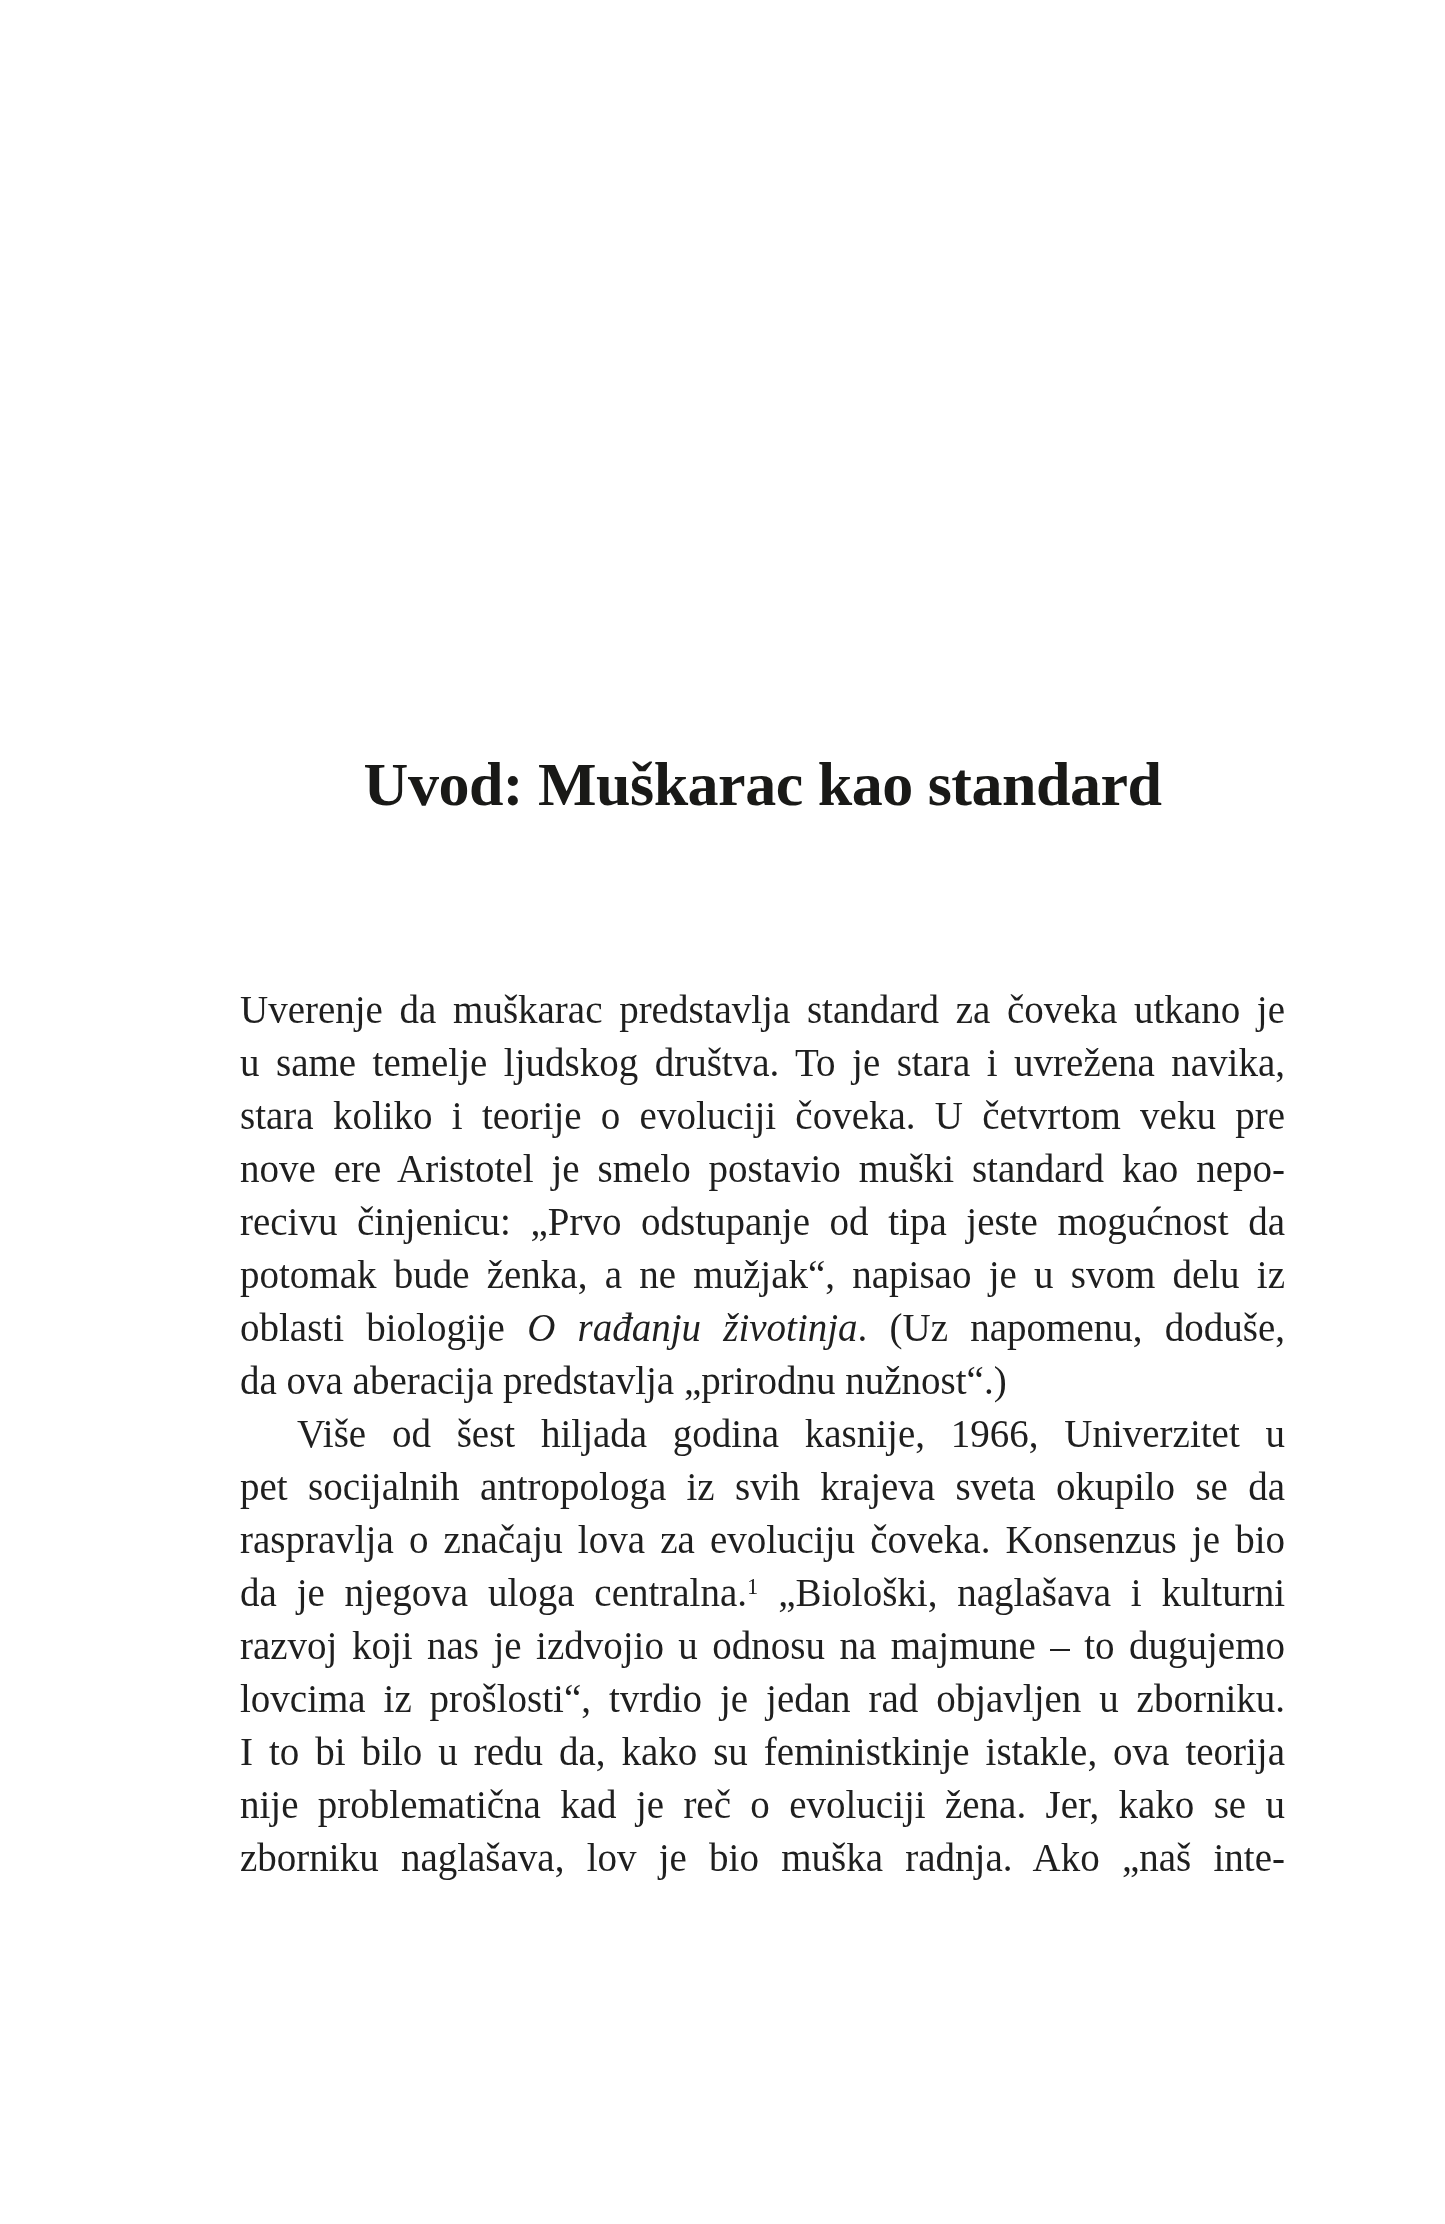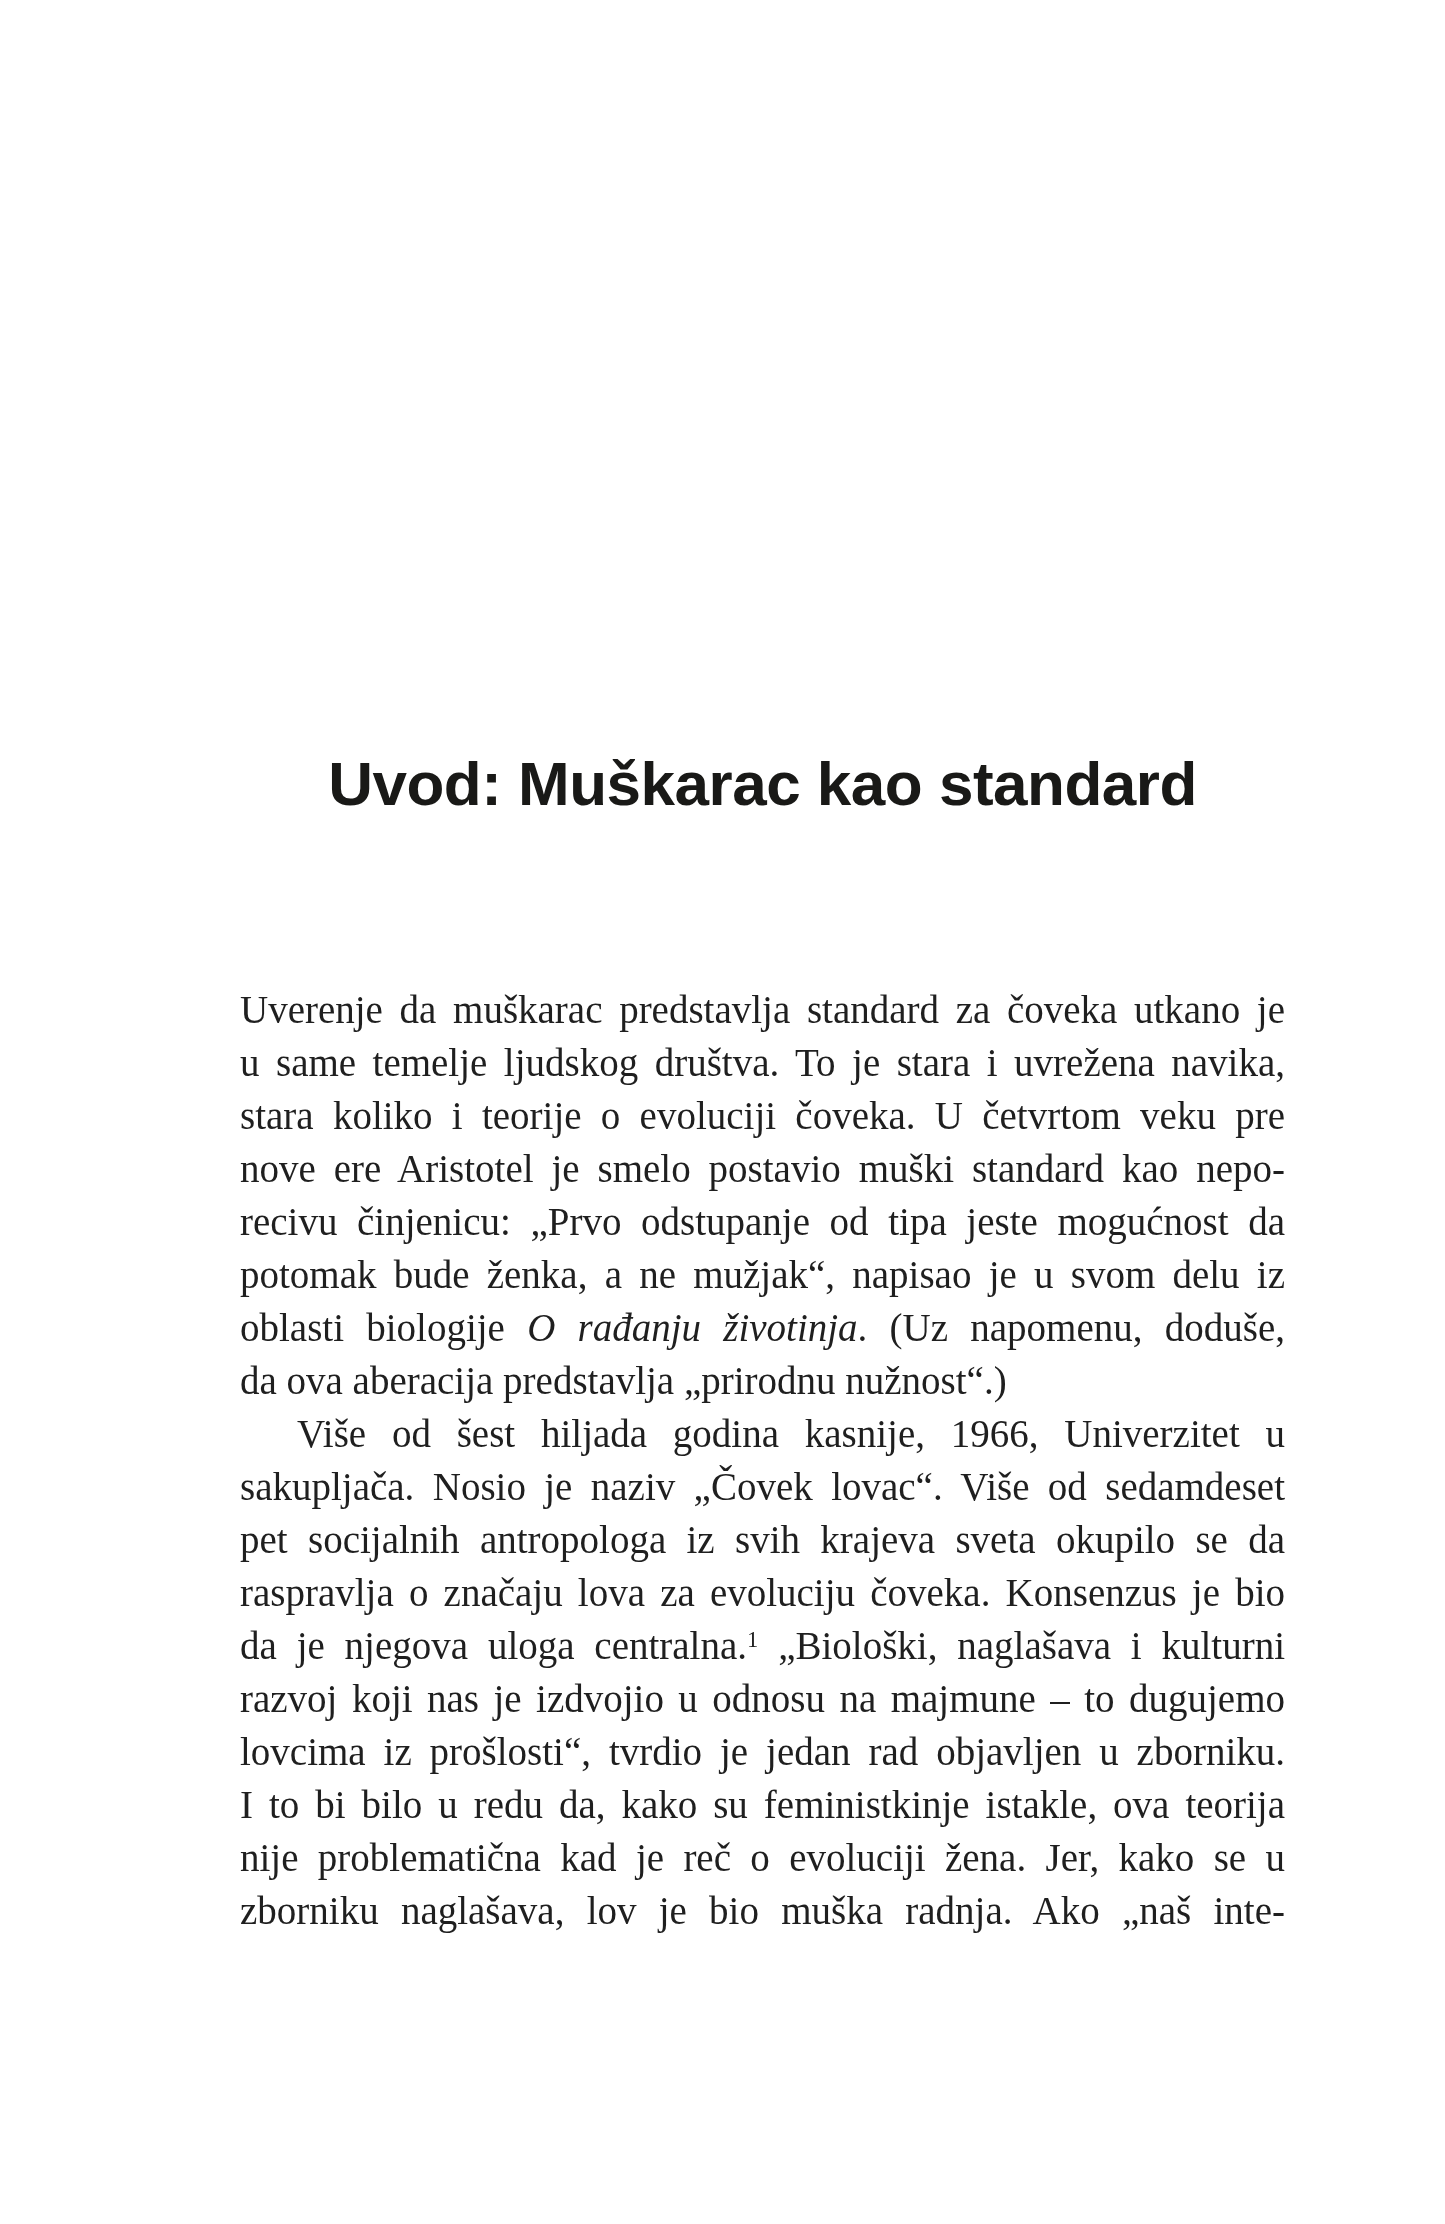--- a/index.html
+++ b/index.html
@@ -16,21 +16,21 @@
     margin: 0 auto;
   }
   .chapter-title {
     position: absolute;
     left: 240px;
     top: 697px;
     width: 1045px;
     height: 90px;
     line-height: 90px;
     text-align: center;
-    font-family: Liberation Sans, sans-serif;
+    font-family: Liberation Serif, serif;
     font-weight: 700;
     font-size: 62px;
     letter-spacing: -0.5px;
     color: #191917;
     white-space: nowrap;
   }
   .text-block {
     position: absolute;
     left: 240px;
     top: 983px;
@@ -68,21 +68,20 @@
   <div class="text-block">
       <div class="text-line just"><span>Uverenje da muškarac predstavlja standard za čoveka utkano je</span></div>
       <div class="text-line just"><span>u same temelje ljudskog društva. To je stara i uvrežena navika,</span></div>
       <div class="text-line just"><span>stara koliko i teorije o evoluciji čoveka. U četvrtom veku pre</span></div>
       <div class="text-line just"><span>nove ere Aristotel je smelo postavio muški standard kao nepo-</span></div>
       <div class="text-line just"><span>recivu činjenicu: „Prvo odstupanje od tipa jeste mogućnost da</span></div>
       <div class="text-line just"><span>potomak bude ženka, a ne mužjak“, napisao je u svom delu iz</span></div>
       <div class="text-line just"><span>oblasti biologije </span><span class="seg-italic">O rađanju životinja</span><span>. (Uz napomenu, doduše,</span></div>
       <div class="text-line"><span>da ova aberacija predstavlja „prirodnu nužnost“.)</span></div>
       <div class="text-line just indent"><span>Više od šest hiljada godina kasnije, 1966, Univerzitet u</span></div>
-      <div class="text-line just"><span>sakupljača. Nosio je naziv „Čovek lovac“. Više od sedamdeset</span></div>
       <div class="text-line just"><span>pet socijalnih antropologa iz svih krajeva sveta okupilo se da</span></div>
       <div class="text-line just"><span>raspravlja o značaju lova za evoluciju čoveka. Konsenzus je bio</span></div>
       <div class="text-line just"><span>da je njegova uloga centralna.</span><span class="seg-superscript">1</span><span> „Biološki, naglašava i kulturni</span></div>
       <div class="text-line just"><span>razvoj koji nas je izdvojio u odnosu na majmune – to dugujemo</span></div>
       <div class="text-line just"><span>lovcima iz prošlosti“, tvrdio je jedan rad objavljen u zborniku.</span></div>
       <div class="text-line just"><span>I to bi bilo u redu da, kako su feministkinje istakle, ova teorija</span></div>
       <div class="text-line just"><span>nije problematična kad je reč o evoluciji žena. Jer, kako se u</span></div>
       <div class="text-line just"><span>zborniku naglašava, lov je bio muška radnja. Ako „naš inte-</span></div>
     </div>
 </div>

